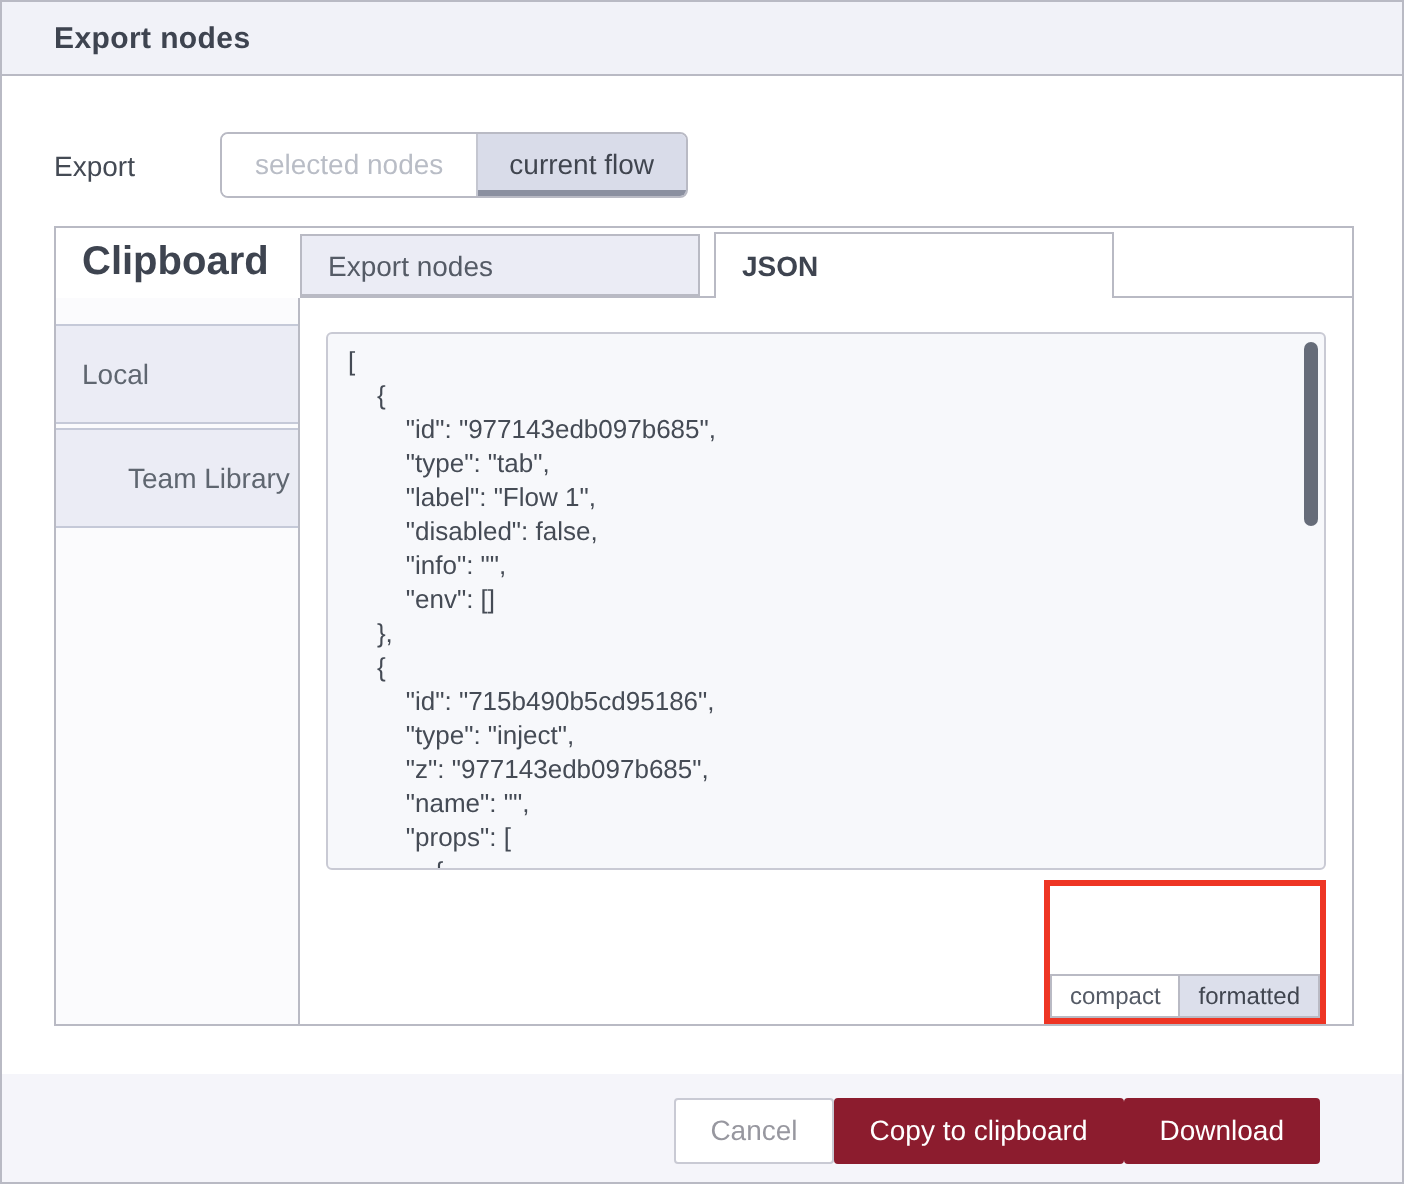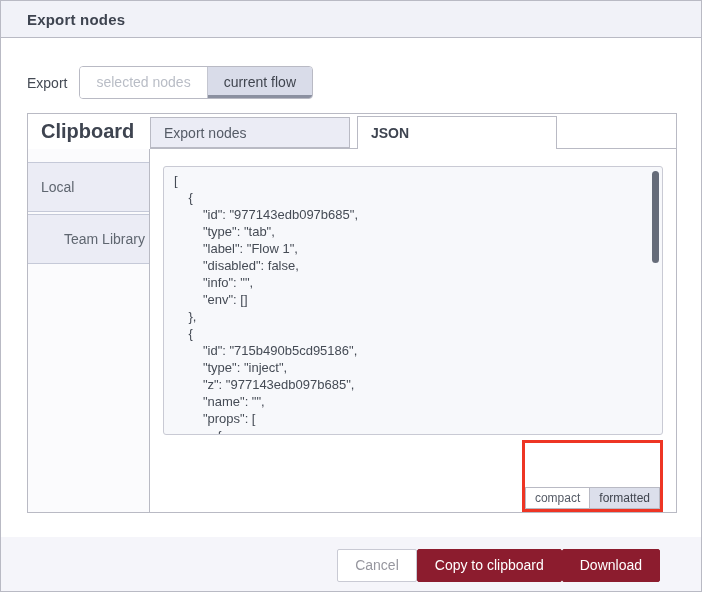--- a/index.html
+++ b/index.html
@@ -29,20 +29,21 @@
     font-weight: bold;
     color: #3e4450;
     letter-spacing: 0.2px;
   }
 
   
   .export-row {
     display: flex;
     align-items: center;
     margin: 28px 0 0 26px;
+    gap: 31px;
   }
   .export-row .lbl {
     font-size: 14px;
     color: #444a54;
     margin-right: 12px;
   }
   .seg-group {
     display: inline-flex;
     border: 1px solid #b9bac4;
     border-radius: 4px;

